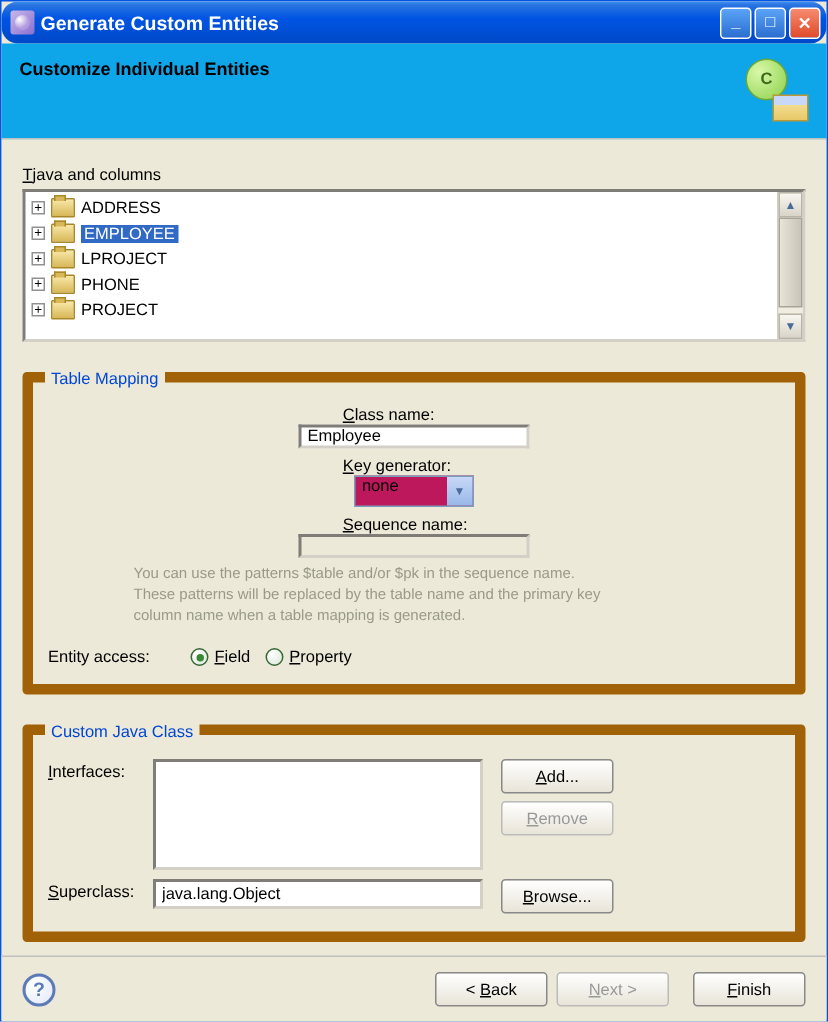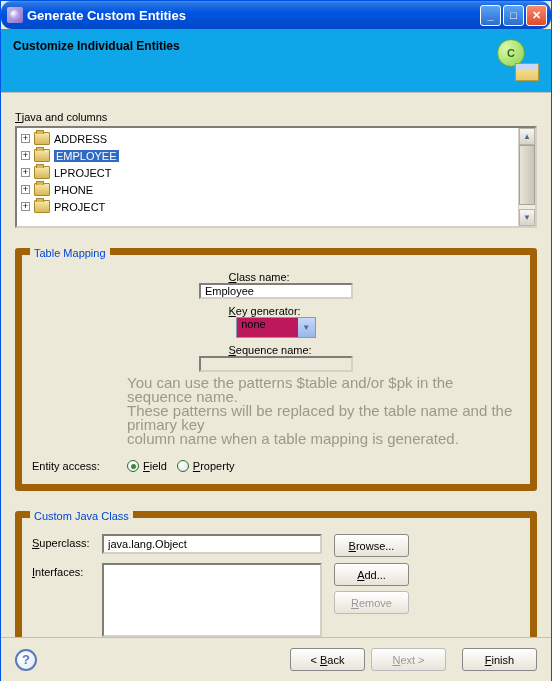--- a/index.html
+++ b/index.html
@@ -210,23 +210,23 @@
   gap: 32px;
 }
 .select-arrow {
   width: 17px; height: 19px;
   background: linear-gradient(to bottom, #c8d8f8, #98b8e8);
   display: flex; align-items: center; justify-content: center;
   font-size: 8px; color: #4a6a9a;
 }
 .hint-text {
   color: #9a9a8a;
-  font-size: 15px;
+  font-size: 10px;
   line-height: 14px;
-  margin-left: 95px;
+  margin-left: 57px;
   margin-top: 4px;
 }
 .radio-row {
   display: flex;
   align-items: center;
   margin-top: 14px;
 }
 .radio-row .form-label { width: 95px; }
 .radio-opt {
   display: flex; align-items: center;
@@ -391,33 +391,33 @@
         <div class="radio-circle"></div>
         <span class="radio-text"><span class="ul">P</span>roperty</span>
       </div>
     </div>
   </div>
 
   <div class="fieldset">
     <div class="fieldset-legend">Custom Java Class</div>
 
     <div class="djc-row">
-      <div class="form-label"><span class="ul">S</span>uperclass:</div>
-      <input class="form-input" style="width: 220px; flex: 0 0 auto;" value="java.lang.Object">
-      <div class="side-btn"><span style="text-decoration:underline">B</span>rowse...</div>
-    </div>
-
-    <div class="djc-row">
       <div class="form-label"><span class="ul">I</span>nterfaces:</div>
       <div class="textarea-box"></div>
       <div class="btn-col">
         <div class="side-btn"><span style="text-decoration:underline">A</span>dd...</div>
         <div class="side-btn disabled"><span style="text-decoration:underline">R</span>emove</div>
       </div>
     </div>
+
+    <div class="djc-row">
+      <div class="form-label"><span class="ul">S</span>uperclass:</div>
+      <input class="form-input" style="width: 220px; flex: 0 0 auto;" value="java.lang.Object">
+      <div class="side-btn"><span style="text-decoration:underline">B</span>rowse...</div>
+    </div>
   </div>
 
 </div>
 
 <div class="footer">
   <div class="help-icon">?</div>
   <div class="footer-btns">
     <div class="nav-btn">
         <span>&lt; <span class="ul">B</span>ack</span>
       </div>

